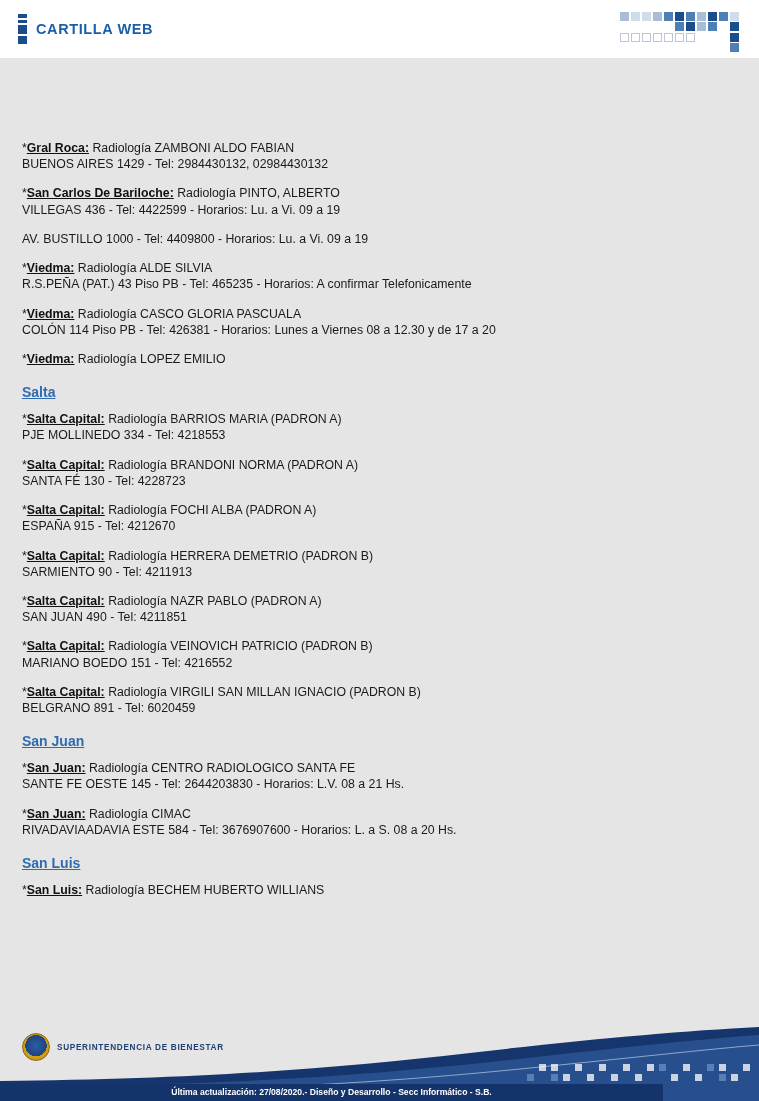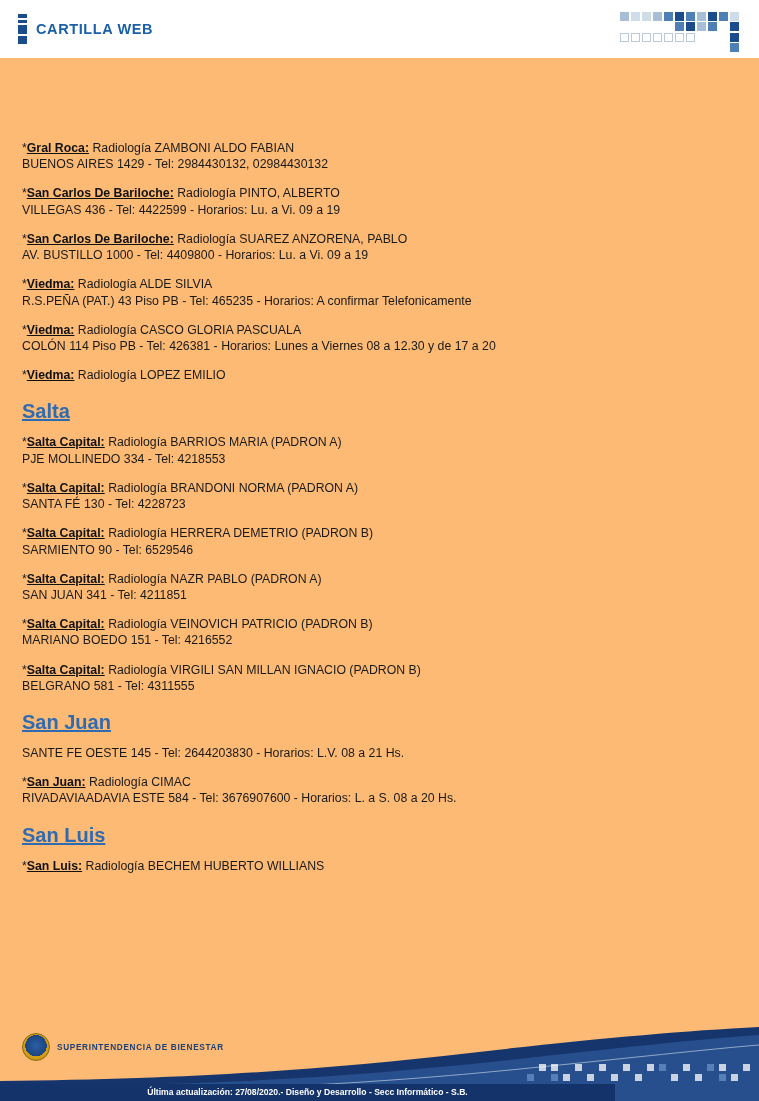--- a/index.html
+++ b/index.html
@@ -7,21 +7,21 @@
     margin: 0; padding: 0;
     width: 759px; height: 1101px;
     background: #ffffff;
     font-family: "Liberation Sans", sans-serif;
   }
   #page {
     position: relative;
     width: 759px;
     height: 1101px;
     overflow: hidden;
-    background: #fdba74;
+    background: #e5e5e5;
   }
 
   
   .header {
     position: relative;
     height: 58px;
     width: 100%;
     background: #ffffff;
   }
   .header-left {
@@ -94,21 +94,21 @@
   .entry .city {
     font-weight: bold;
     text-decoration: underline;
     color: #111111;
   }
   .entry .desc { color: #1a1a1a; }
   .entry .line2 { color: #1a1a1a; }
 
   .section-title {
     color: #2f6bb0;
-    font-size: 20px;
+    font-size: 14px;
     font-weight: bold;
     text-decoration: underline;
     margin-top: 17px;
     margin-bottom: 11px;
   }
 
   
   .footer {
     position: absolute;
     left: 0;
@@ -140,21 +140,21 @@
   }
   .seal-text {
     font-size: 8.2px;
     color: #1d3f73;
     font-weight: bold;
     letter-spacing: 0.7px;
   }
   .footer-bar {
     position: absolute;
     left: 0; bottom: 0;
-    width: 615px;
+    width: 663px;
     height: 17px;
     background: #14336b;
     z-index: 5;
   }
   .footer-bar-text {
     position: absolute;
     width: 100%;
     text-align: center;
     top: 3px;
     color: #ffffff;
@@ -223,21 +223,20 @@
     <div>
       <div class="entry">
         <div class="line1"><span class="star">*</span><span class="city">Gral Roca:</span> <span class="desc">Radiología ZAMBONI ALDO FABIAN</span></div>
         <div class="line2">BUENOS AIRES 1429 - Tel: 2984430132, 02984430132</div>
       </div>
       <div class="entry">
         <div class="line1"><span class="star">*</span><span class="city">San Carlos De Bariloche:</span> <span class="desc">Radiología PINTO, ALBERTO</span></div>
         <div class="line2">VILLEGAS 436 - Tel: 4422599 - Horarios: Lu. a Vi. 09 a 19</div>
       </div>
       <div class="entry">
-        <div class="line1"><span class="star">*</span><span class="city">San Carlos De Bariloche:</span> <span class="desc">Radiología SUAREZ ANZORENA, PABLO</span></div>
         <div class="line2">AV. BUSTILLO 1000 - Tel: 4409800 - Horarios: Lu. a Vi. 09 a 19</div>
       </div>
       <div class="entry">
         <div class="line1"><span class="star">*</span><span class="city">Viedma:</span> <span class="desc">Radiología ALDE SILVIA</span></div>
         <div class="line2">R.S.PEÑA (PAT.) 43 Piso PB - Tel: 465235 - Horarios: A confirmar Telefonicamente</div>
       </div>
       <div class="entry">
         <div class="line1"><span class="star">*</span><span class="city">Viedma:</span> <span class="desc">Radiología CASCO GLORIA PASCUALA</span></div>
         <div class="line2">COLÓN 114 Piso PB - Tel: 426381 - Horarios: Lunes a Viernes 08 a 12.30 y de 17 a 20</div>
       </div>
@@ -250,40 +249,45 @@
     <div>
       <div class="entry">
         <div class="line1"><span class="star">*</span><span class="city">Salta Capital:</span> <span class="desc">Radiología BARRIOS MARIA (PADRON A)</span></div>
         <div class="line2">PJE MOLLINEDO 334 - Tel: 4218553</div>
       </div>
       <div class="entry">
         <div class="line1"><span class="star">*</span><span class="city">Salta Capital:</span> <span class="desc">Radiología BRANDONI NORMA (PADRON A)</span></div>
         <div class="line2">SANTA FÉ 130 - Tel: 4228723</div>
       </div>
       <div class="entry">
+        <div class="line1"><span class="star">*</span><span class="city">Salta Capital:</span> <span class="desc">Radiología FOCHI ALBA (PADRON A)</span></div>
+        <div class="line2">ESPAÑA 915 - Tel: 4212670</div>
+      </div>
+      <div class="entry">
         <div class="line1"><span class="star">*</span><span class="city">Salta Capital:</span> <span class="desc">Radiología HERRERA DEMETRIO (PADRON B)</span></div>
-        <div class="line2">SARMIENTO 90 - Tel: 6529546</div>
+        <div class="line2">SARMIENTO 90 - Tel: 4211913</div>
       </div>
       <div class="entry">
         <div class="line1"><span class="star">*</span><span class="city">Salta Capital:</span> <span class="desc">Radiología NAZR PABLO (PADRON A)</span></div>
-        <div class="line2">SAN JUAN 341 - Tel: 4211851</div>
+        <div class="line2">SAN JUAN 490 - Tel: 4211851</div>
       </div>
       <div class="entry">
         <div class="line1"><span class="star">*</span><span class="city">Salta Capital:</span> <span class="desc">Radiología VEINOVICH PATRICIO (PADRON B)</span></div>
         <div class="line2">MARIANO BOEDO 151 - Tel: 4216552</div>
       </div>
       <div class="entry">
         <div class="line1"><span class="star">*</span><span class="city">Salta Capital:</span> <span class="desc">Radiología VIRGILI SAN MILLAN IGNACIO (PADRON B)</span></div>
-        <div class="line2">BELGRANO 581 - Tel: 4311555</div>
+        <div class="line2">BELGRANO 891 - Tel: 6020459</div>
       </div>
     </div>
 
     <div class="section-title">San Juan</div>
     <div>
       <div class="entry">
+        <div class="line1"><span class="star">*</span><span class="city">San Juan:</span> <span class="desc">Radiología CENTRO RADIOLOGICO SANTA FE</span></div>
         <div class="line2">SANTE FE OESTE 145 - Tel: 2644203830 - Horarios: L.V. 08 a 21 Hs.</div>
       </div>
       <div class="entry">
         <div class="line1"><span class="star">*</span><span class="city">San Juan:</span> <span class="desc">Radiología CIMAC</span></div>
         <div class="line2">RIVADAVIAADAVIA ESTE 584 - Tel: 3676907600 - Horarios: L. a S. 08 a 20 Hs.</div>
       </div>
     </div>
 
     <div class="section-title">San Luis</div>
     <div>

